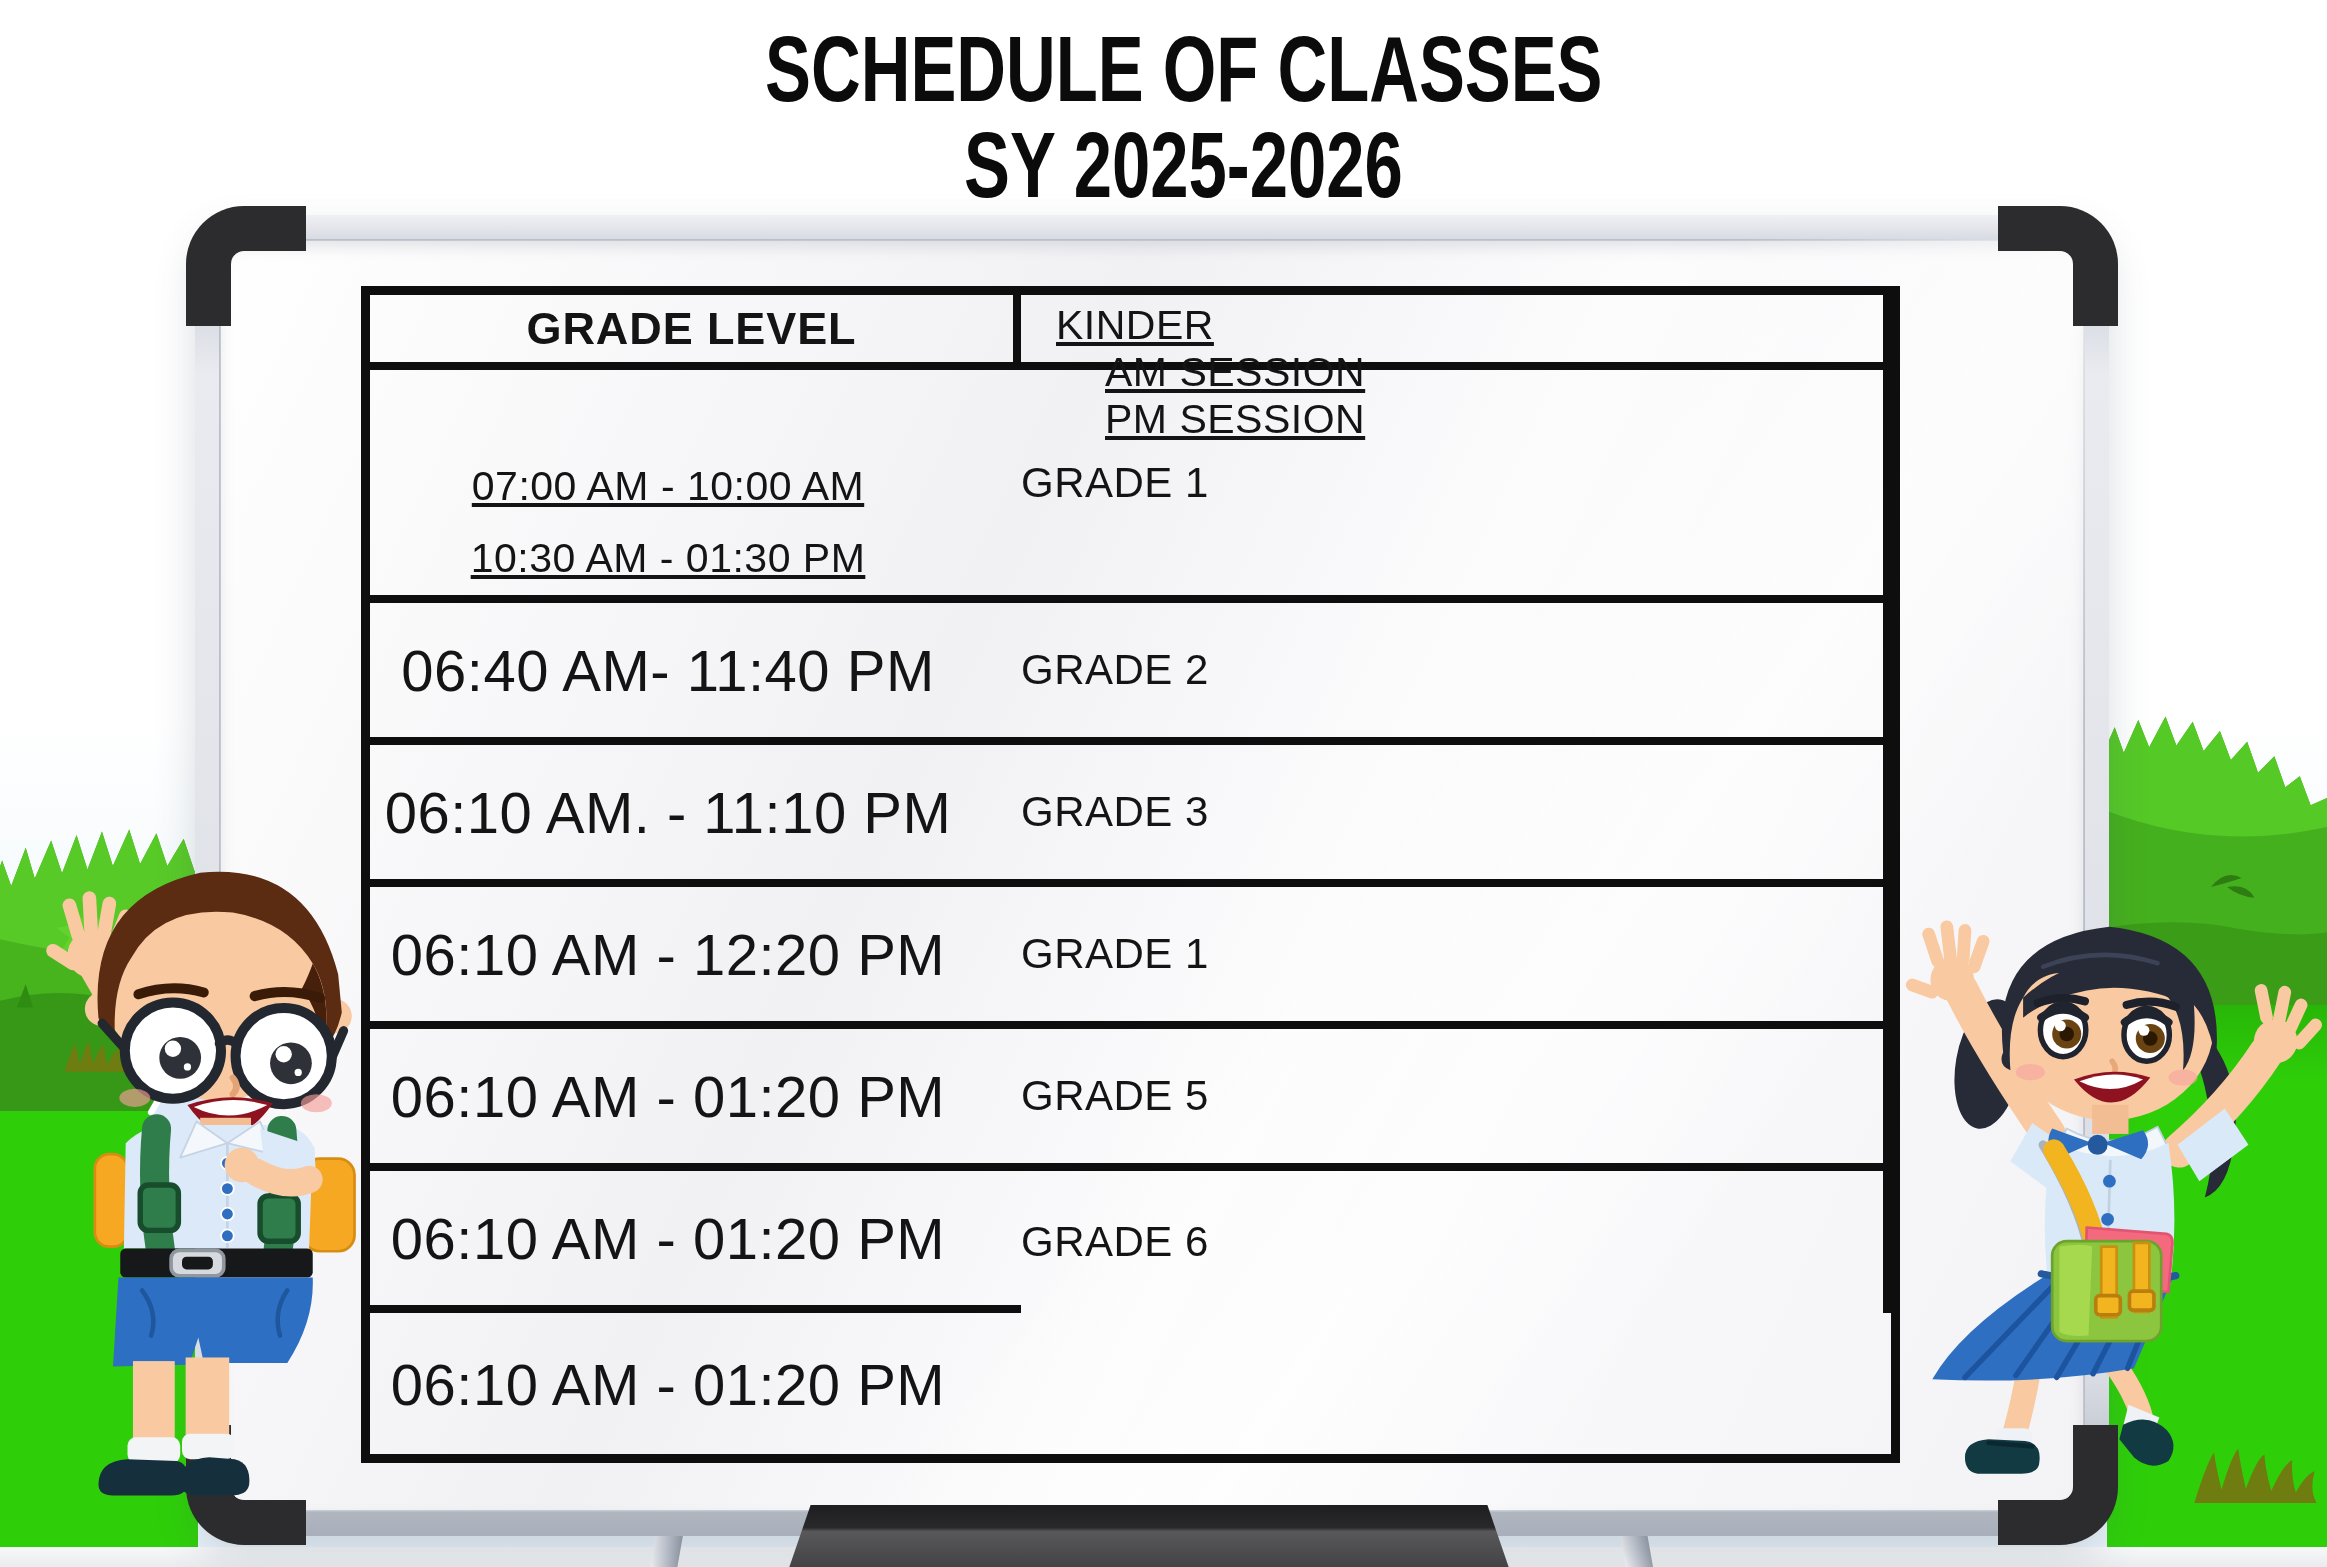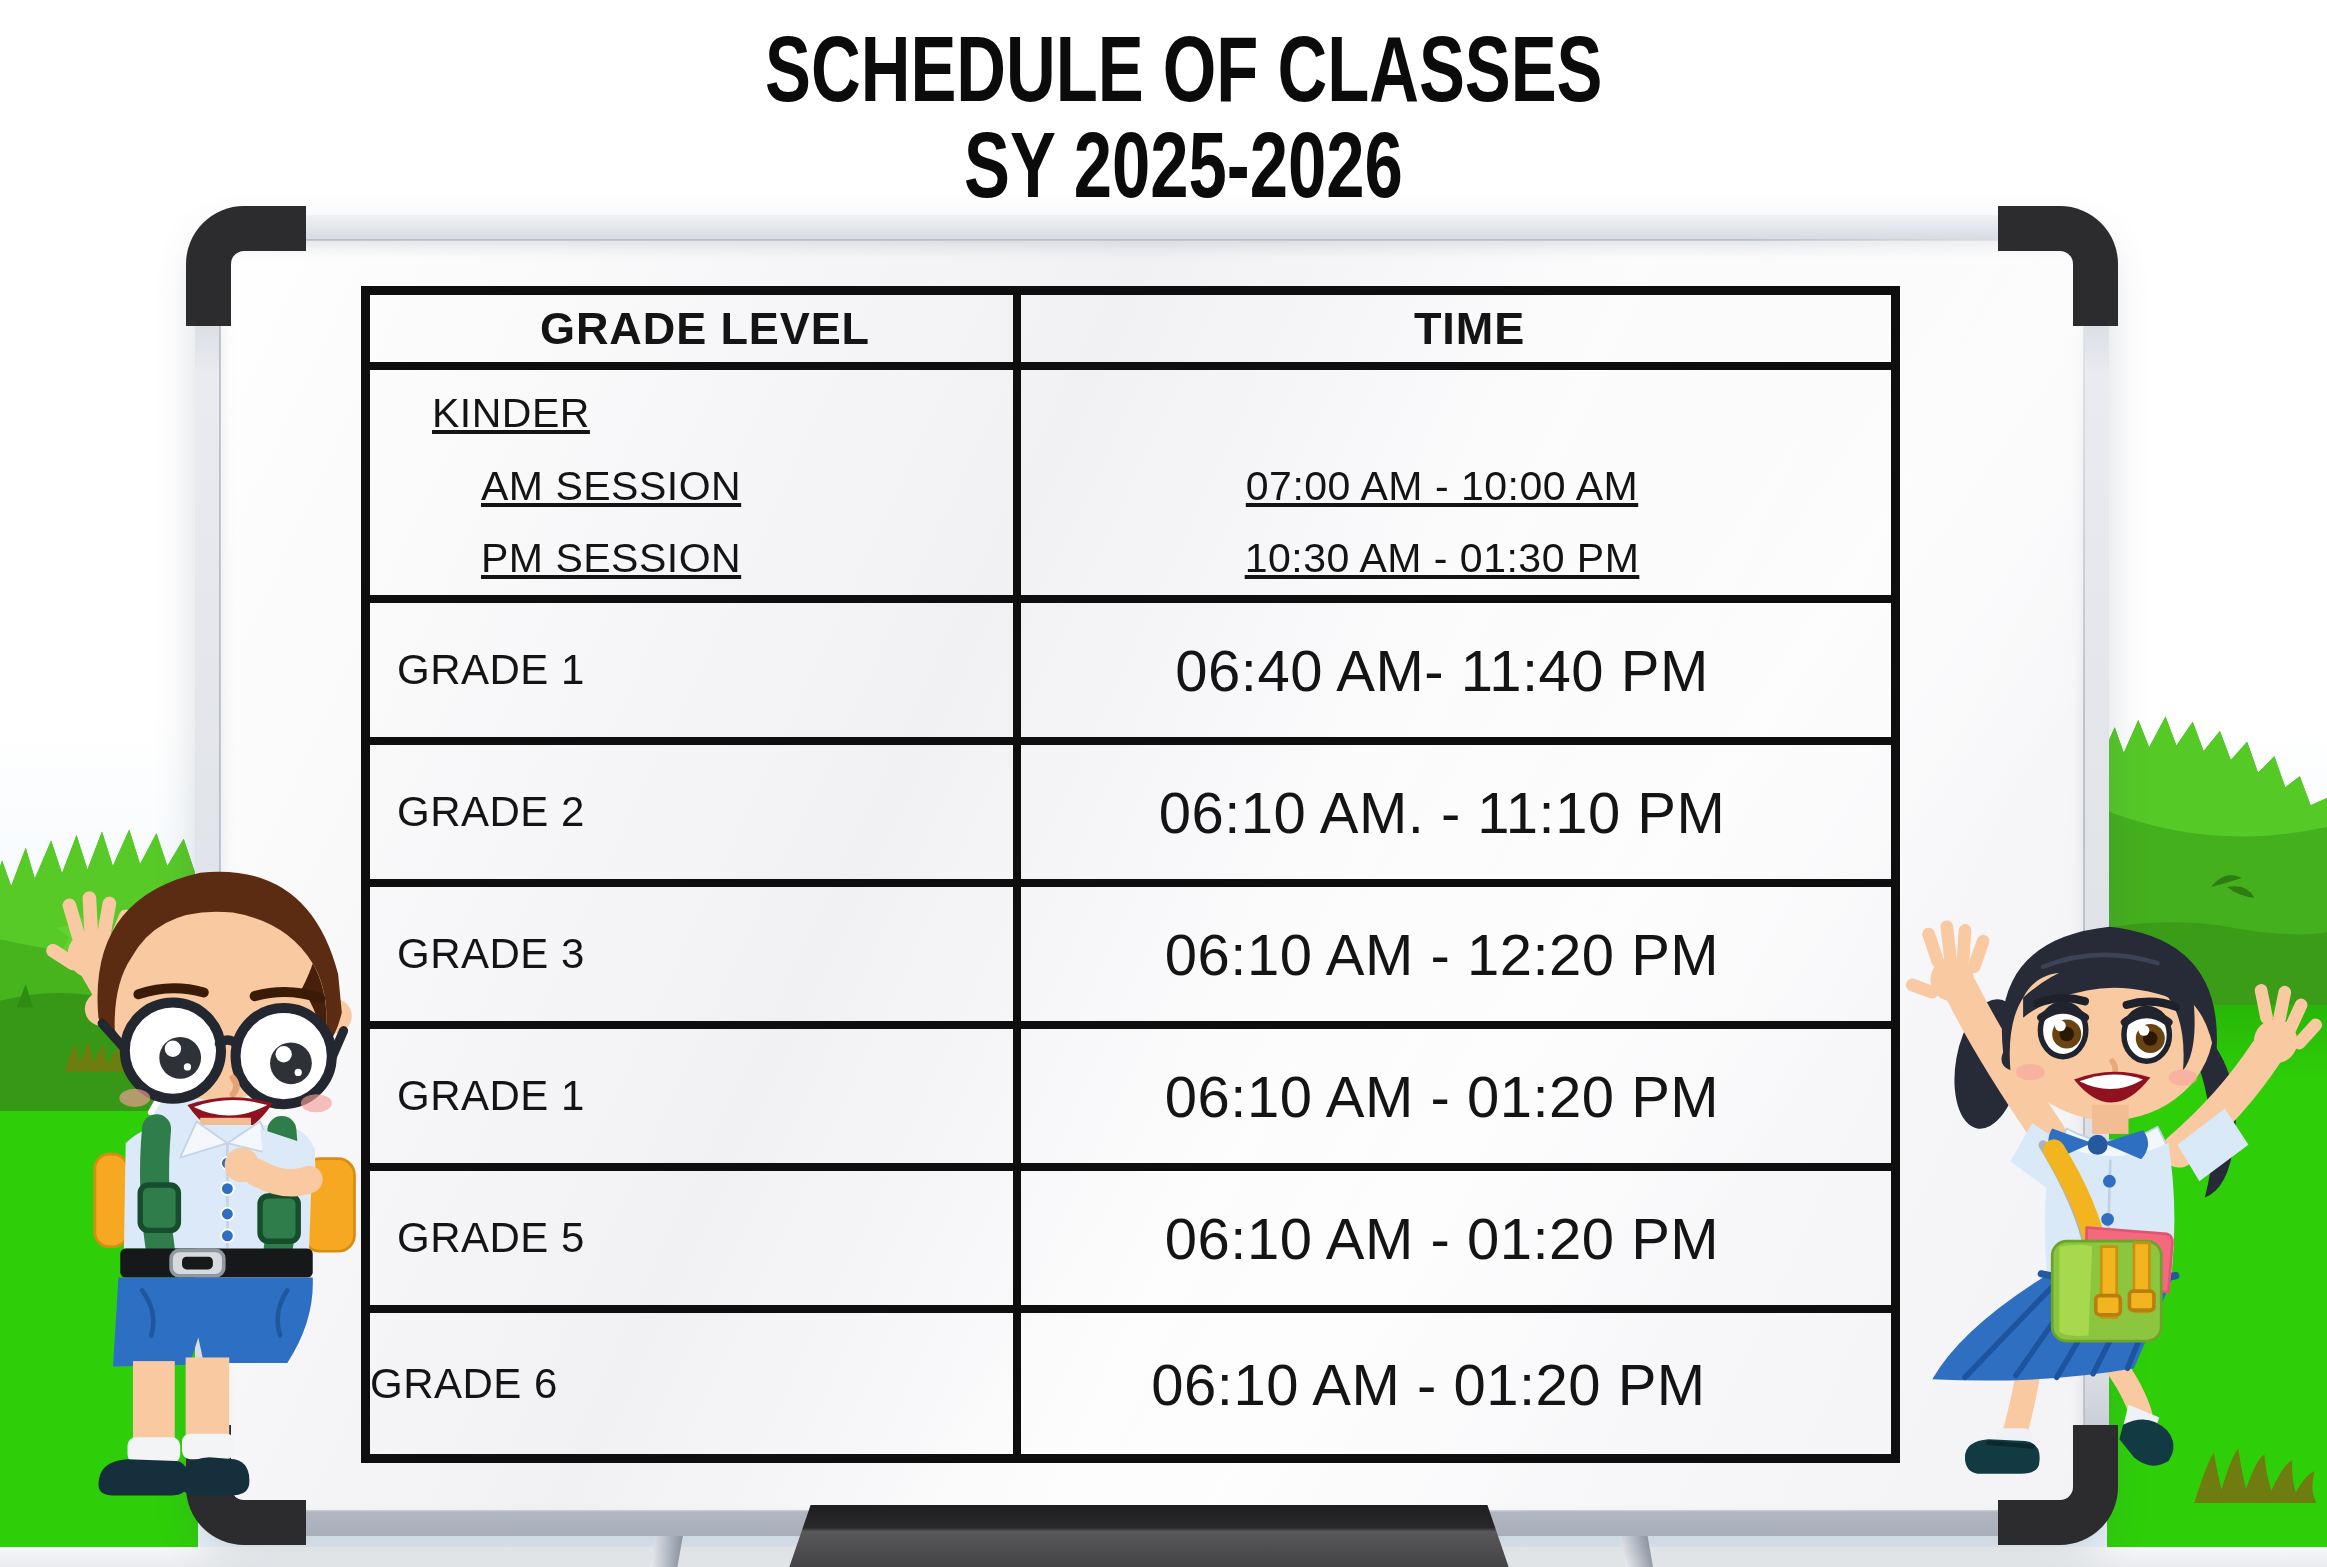--- a/index.html
+++ b/index.html
@@ -40,21 +40,21 @@
     background:linear-gradient(180deg,#1e1e20 0%,#29292b 36%,#58585b 42%,#434346 100%);
     clip-path:polygon(3% 0,97% 0,100% 100%,0 100%);}
 
   
   .sched-table{left:361px;top:286px;width:1539px;height:1177px;z-index:6;
     box-sizing:border-box;border:9px solid #0e0e0e;
     display:grid;grid-template-columns:651px auto;grid-template-rows:75px 233px repeat(6,142px);
     color:#141414;}
   .cell{box-sizing:border-box;display:flex;align-items:center;}
   .c1{border-right:8.2px solid #0e0e0e;}
-  .rb{border-bottom:8.2px solid #0e0e0e;padding-left:27px;}
+  .rb{border-bottom:8.2px solid #0e0e0e;}
   .hdr{justify-content:center;font-weight:700;font-size:45px;letter-spacing:0.9px;}
   .grade{font-size:42px;letter-spacing:0.5px;}
   .time-val{justify-content:center;padding-right:55px;font-size:58px;letter-spacing:0.5px;}
   .kinder-cell{flex-direction:column;align-items:stretch;justify-content:flex-start;padding-top:7.3px;text-decoration:underline;}
   .kline{height:73px;display:flex;align-items:center;font-size:41px;letter-spacing:0.5px;}
   .kline.lbl{padding-left:35px;}
   .kline.sess{padding-left:84px;}
   .ktime{justify-content:center;padding-right:55px;}
 
   
@@ -107,21 +107,20 @@
 </div>
 <div class="layer tray"></div>
 
 <div class="layer title">
   <div><span class="t">SCHEDULE OF CLASSES</span></div>
   <div><span class="t">SY 2025-2026</span></div>
 </div>
 
 <div class="layer sched-table">
   <div class="cell c1 rb hdr">GRADE LEVEL</div>
-  <div class="cell rb hdr">TIME</div>
 
   <div class="cell c1 rb kinder-cell">
     <div class="kline lbl">KINDER</div>
     <div class="kline sess">AM SESSION</div>
     <div class="kline sess">PM SESSION</div>
   </div>
   <div class="cell rb kinder-cell">
     <div class="kline"></div>
     <div class="kline ktime">07:00 AM - 10:00 AM</div>
     <div class="kline ktime">10:30 AM - 01:30 PM</div>

